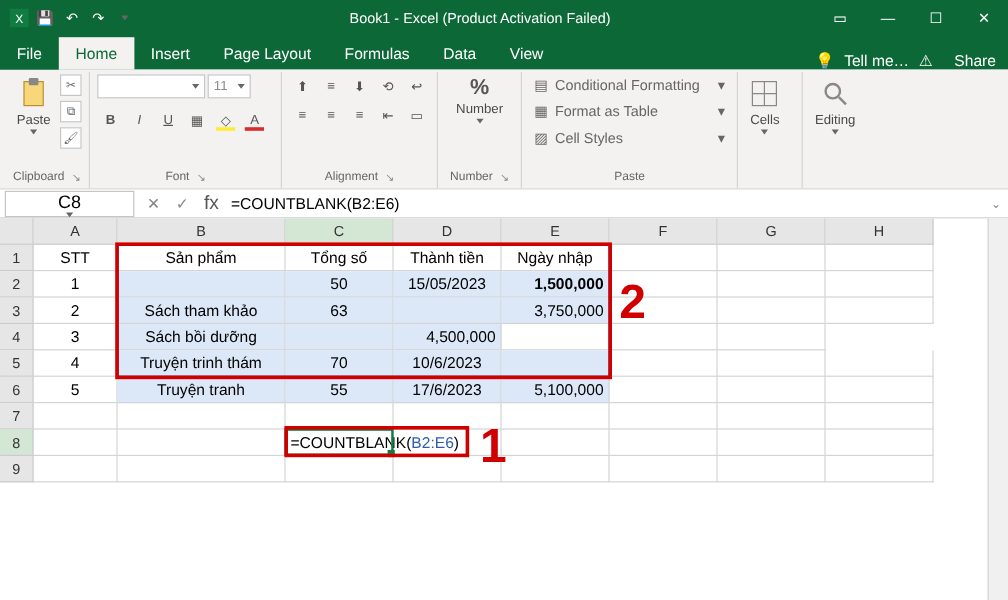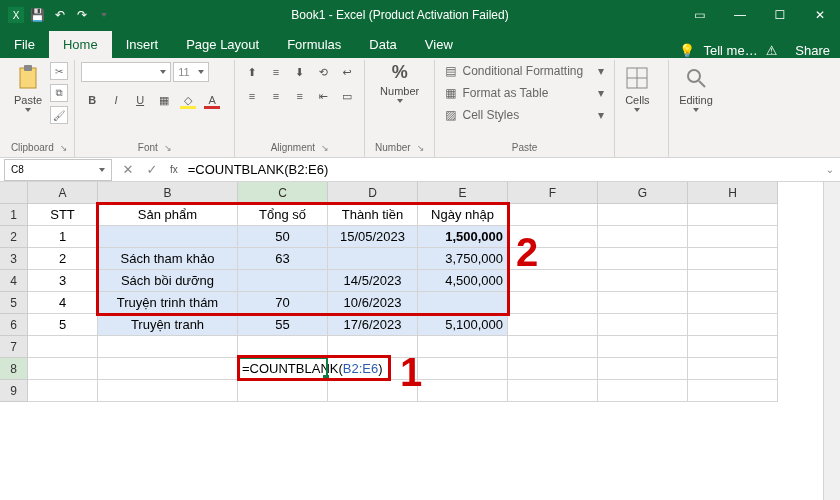--- a/index.html
+++ b/index.html
@@ -28,23 +28,23 @@
   .big-btn svg { width: 24px; height: 28px; }
   .mini-col { display: flex; flex-direction: column; gap: 4px; }
   .mini-btn { width: 18px; height: 18px; border: 1px solid #c6c6c6; background: #fff; font-size: 10px; display: flex; align-items: center; justify-content: center; color: #666; }
   .font-row { display: flex; gap: 2px; margin-bottom: 4px; }
   .font-box { height: 20px; border: 1px solid #c6c6c6; background: #fff; font-size: 11px; padding: 0 4px; display: flex; align-items: center; color: #888; }
   .toolbar-row { display: flex; gap: 2px; }
   .tbtn { width: 22px; height: 20px; display: flex; align-items: center; justify-content: center; font-size: 11px; color: #555; border: 1px solid transparent; }
   .style-item { font-size: 12px; color: #666; display: flex; align-items: center; gap: 6px; padding: 2px 4px; }
   
   .namebox-row { height: 24px; border-bottom: 1px solid #d4d4d4; display: flex; align-items: center; background: #fff; }
-  .namebox { width: 108px; height: 22px; border: 1px solid #c6c6c6; margin: 0 4px; padding: 0 6px; font-size: 10px; display: flex; align-items: center; justify-content: space-between; }
+  .namebox { width: 108px; height: 22px; border: 1px solid #c6c6c6; margin: 0 4px; padding: 0 6px; font-size: 15px; display: flex; align-items: center; justify-content: space-between; flex-direction: column; }
   .fb-btn { width: 24px; text-align: center; color: #888; font-size: 13px; }
-  .fx { font-size: 10px; color: #555; padding: 0 6px; }
+  .fx { font-size: 16px; color: #555; padding: 0 6px; }
   .formula-input { flex: 1; font-size: 13px; padding: 0 4px; }
   .expand { width: 20px; text-align: center; color: #888; font-size: 10px; }
   
   .grid-wrap { position: relative; }
   .corner { position: absolute; left: 0; top: 0; width: 28px; height: 22px; background: #e6e6e6; border-right: 1px solid #ccc; border-bottom: 1px solid #ccc; }
   .col-headers { display: flex; margin-left: 28px; height: 22px; }
   .col-h { background: #e6e6e6; border-right: 1px solid #ccc; border-bottom: 1px solid #ccc; font-size: 12px; text-align: center; line-height: 22px; color: #333; }
   .col-h.sel { background: #d4e6d4; }
   .row { display: flex; height: 22px; }
   .row-h { width: 28px; background: #e6e6e6; border-right: 1px solid #ccc; border-bottom: 1px solid #ccc; font-size: 12px; text-align: center; line-height: 22px; color: #333; }
@@ -313,21 +313,20 @@
         <div class="cell r hl" style="width: 90px;">3,750,000</div>
         <div class="cell" style="width: 90px;"></div>
         <div class="cell" style="width: 90px;"></div>
         <div class="cell" style="width: 90px;"></div>
       </div>
       <div class="row">
         <div class="row-h">4</div>
         <div class="cell c" style="width: 70px;">3</div>
         <div class="cell c hl" style="width: 140px;">Sách bồi dưỡng</div>
         <div class="cell c hl" style="width: 90px;"></div>
-        <div class="cell c hl" style="width: 90px;">14/5/2023</div>
         <div class="cell r hl" style="width: 90px;">4,500,000</div>
         <div class="cell" style="width: 90px;"></div>
         <div class="cell" style="width: 90px;"></div>
         <div class="cell" style="width: 90px;"></div>
       </div>
       <div class="row">
         <div class="row-h">5</div>
         <div class="cell c" style="width: 70px;">4</div>
         <div class="cell c hl" style="width: 140px;">Truyện trinh thám</div>
         <div class="cell c hl" style="width: 90px;">70</div>

